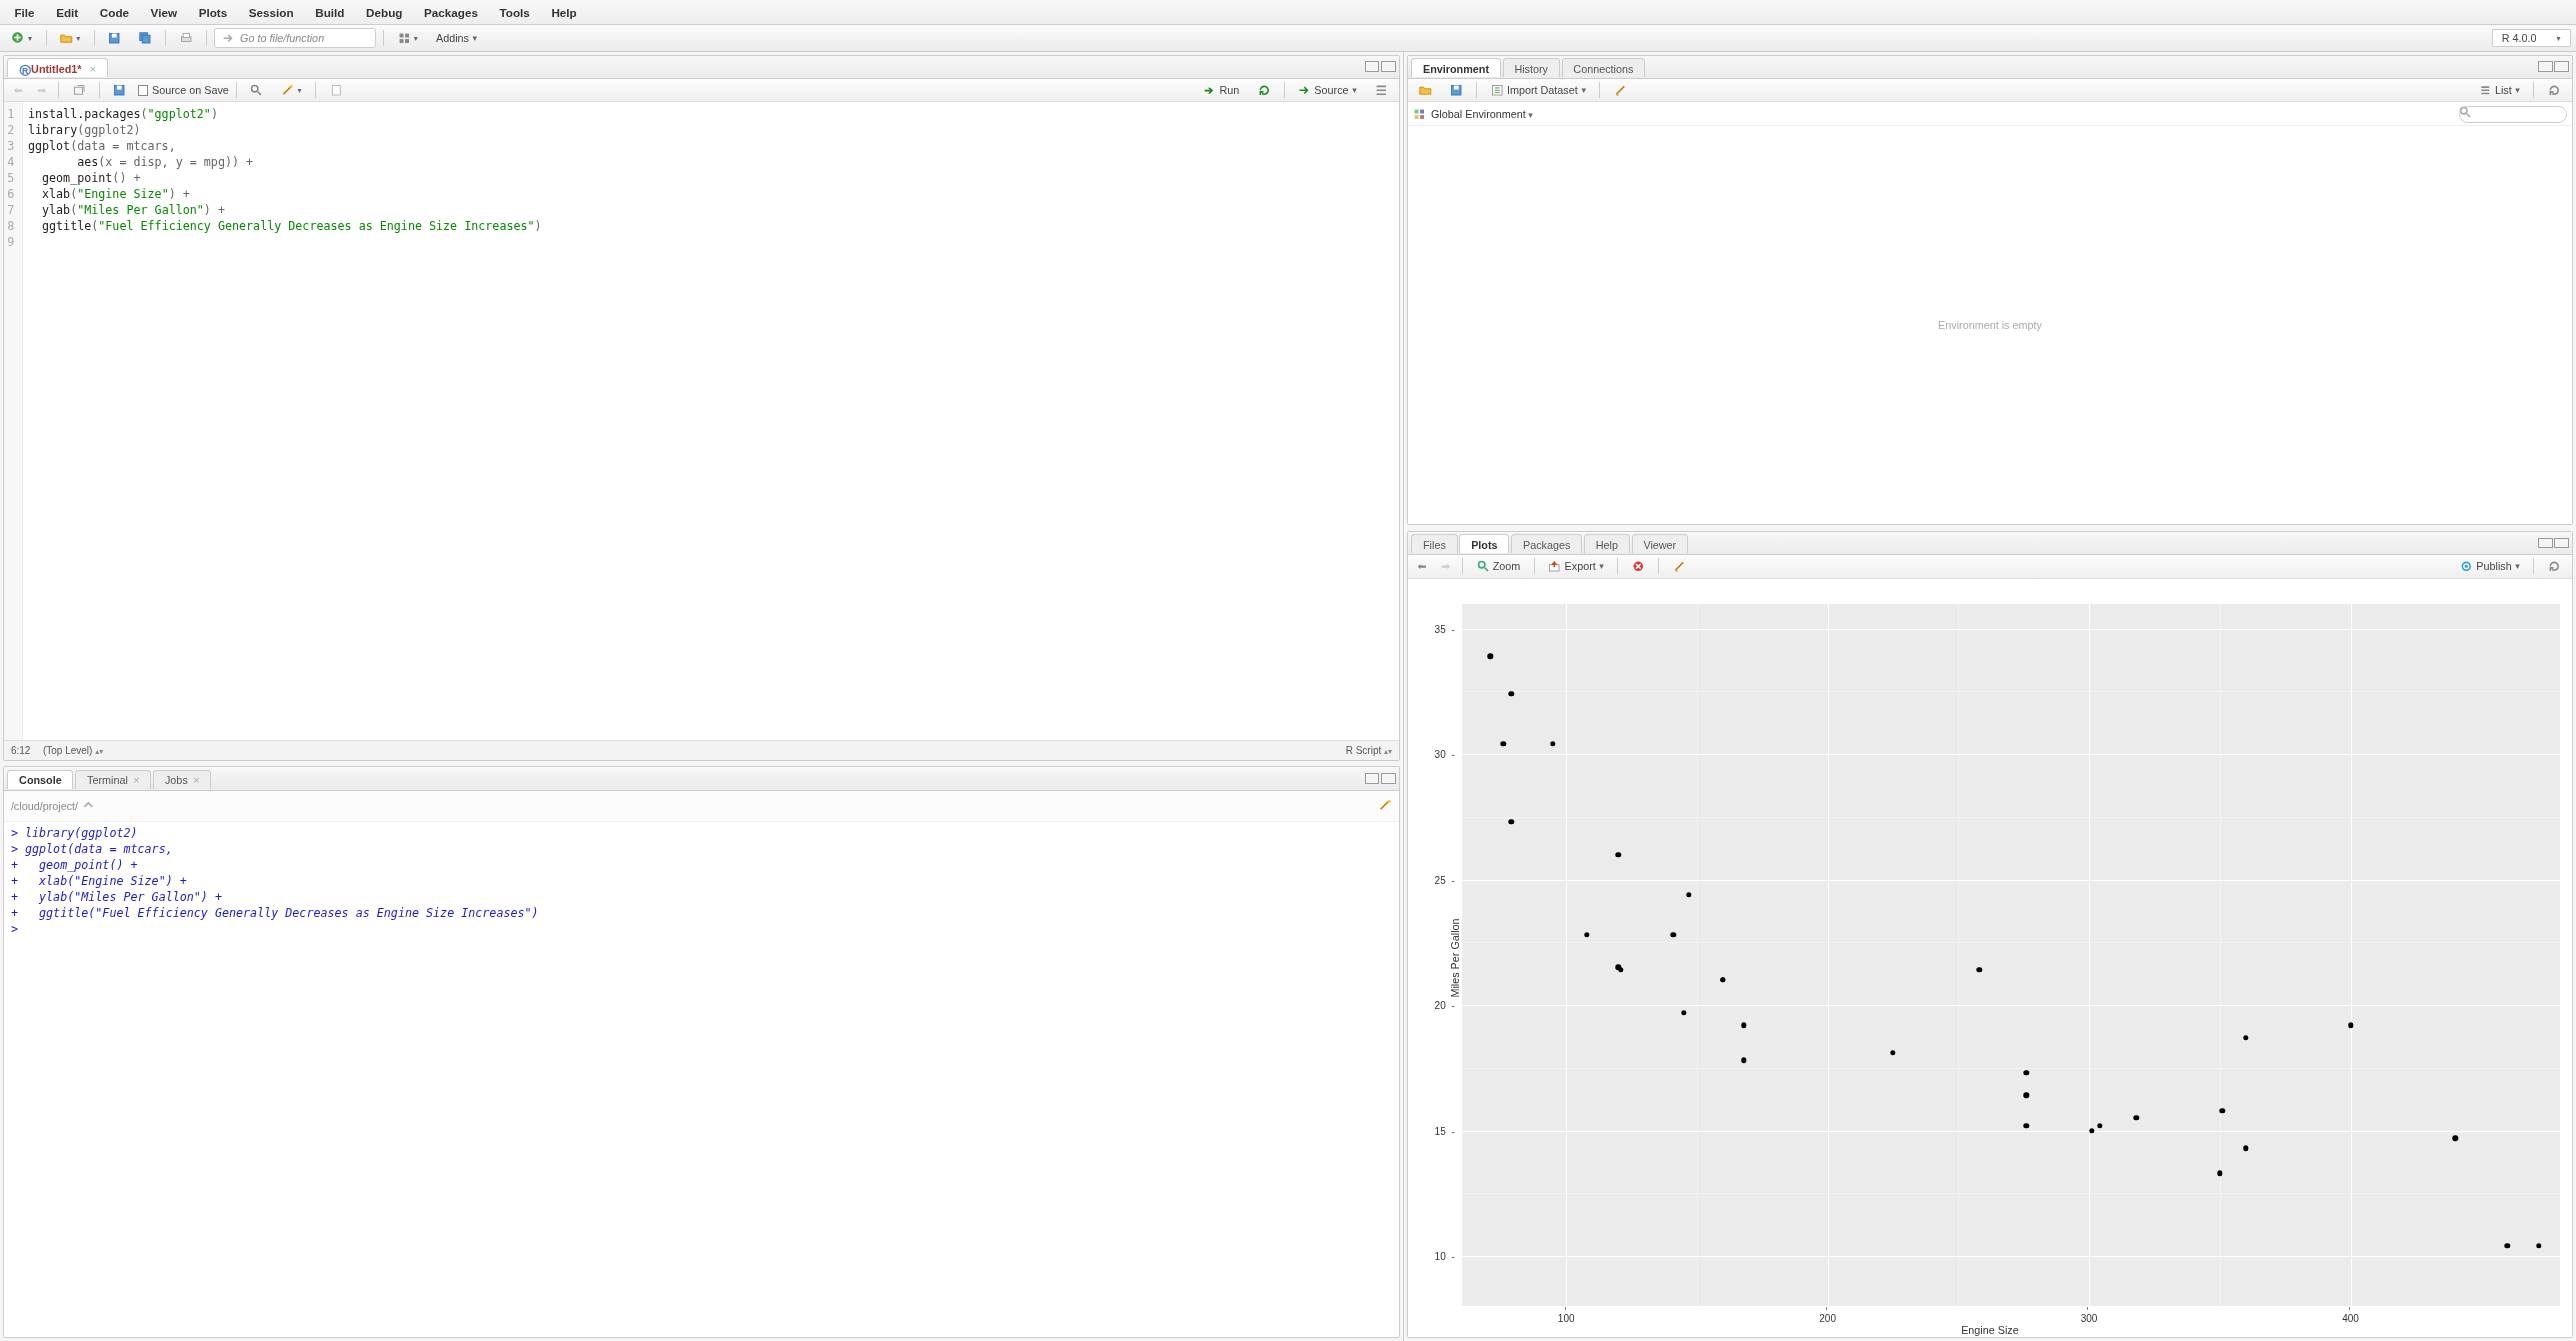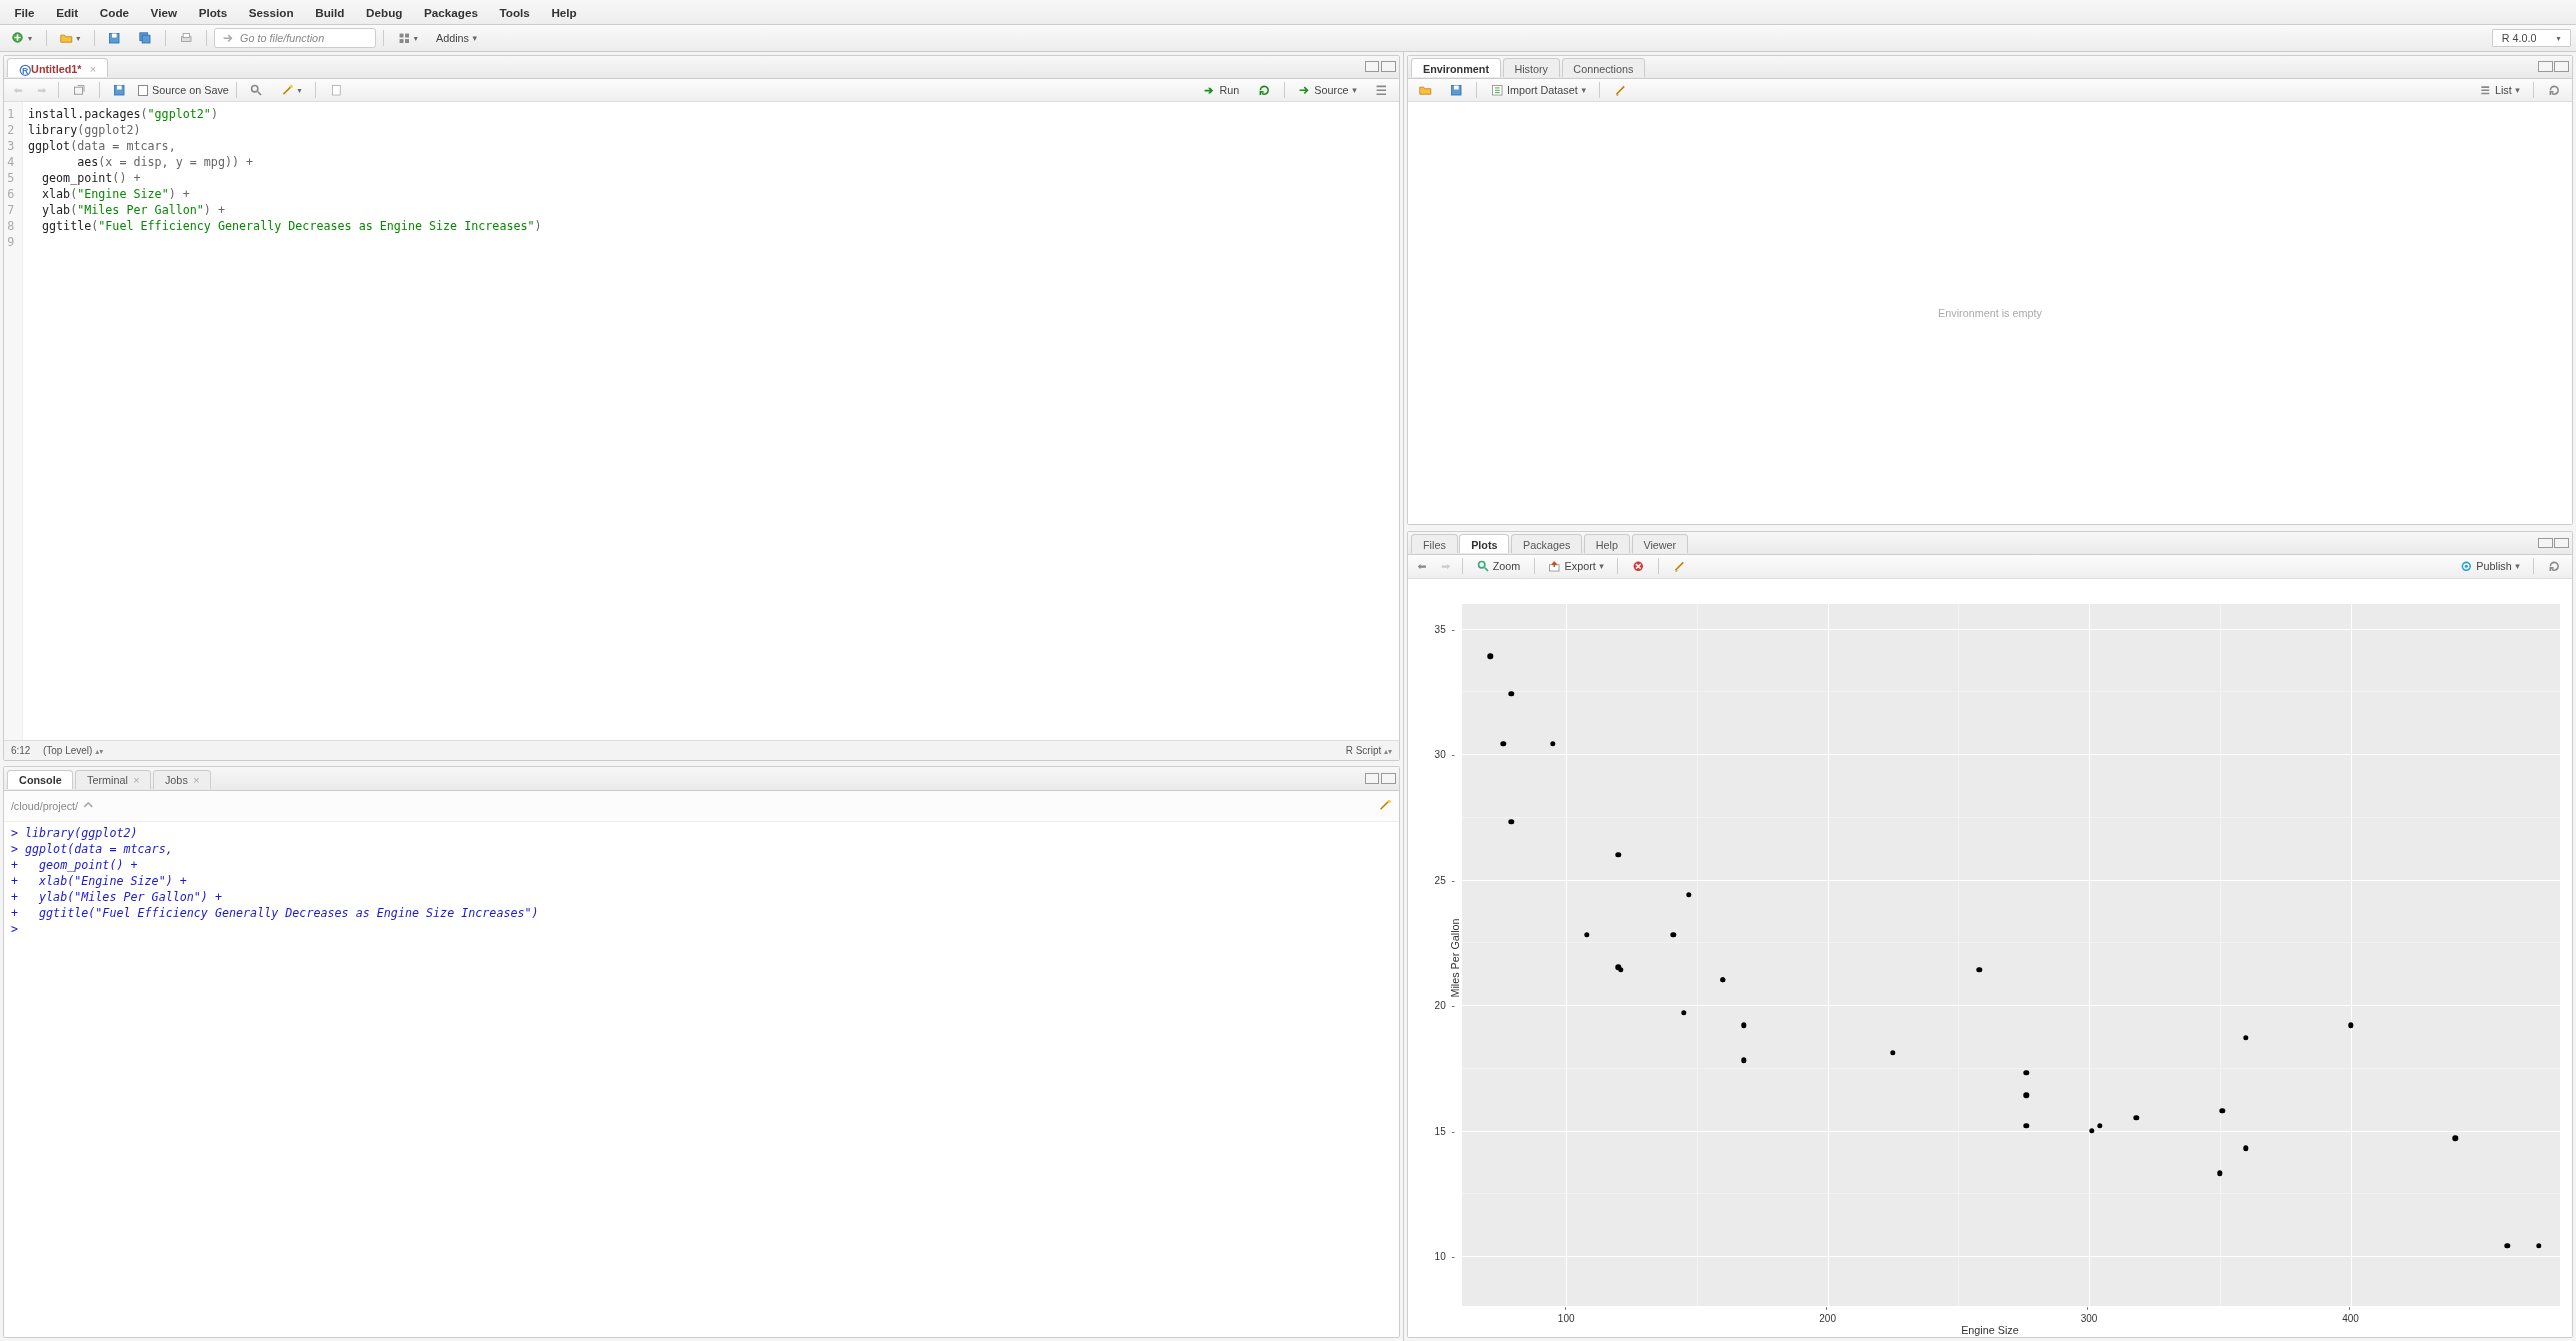--- a/index.html
+++ b/index.html
@@ -400,20 +400,38 @@
         </button>
         <div class="tb-sep"></div>
         <button class="tb-btn">
             <span class="icon">
               <svg viewBox="0 0 16 16">
                 <path d="M3 8a5 5 0 1 1 2 4" fill="none" stroke="#888" stroke-width="2"></path>
                 <path d="M3 14v-4h4" fill="none" stroke="#888" stroke-width="2"></path>
               </svg>
             </span>
           </button>
+      </div>
+      <div class="env-scope-row">
+        <span class="icon">
+            <svg viewBox="0 0 16 16">
+              <rect x="2" y="2" width="5" height="5" fill="#7c7"></rect>
+              <rect x="9" y="2" width="5" height="5" fill="#77c"></rect>
+              <rect x="2" y="9" width="5" height="5" fill="#cc7"></rect>
+              <rect x="9" y="9" width="5" height="5" fill="#c77"></rect>
+            </svg>
+          </span>
+        <span class="dropdown-caret"><span>Global Environment</span></span>
+        <div class="search">
+          <span class="icon" style="position:relative; left:16px; top:0.9px;"><svg viewBox="0 0 16 16">
+                <circle cx="6" cy="6" r="4" fill="none" stroke="#aaa" stroke-width="2"></circle>
+                <path d="M10 10l4 4" stroke="#aaa" stroke-width="2"></path>
+              </svg></span>
+          <input type="text" placeholder="" style="">
+        </div>
       </div>
       <div class="env-body">
         <div class="env-empty">Environment is empty</div>
       </div>
     </div>
 
     <div class="pane" style="flex:1.1;">
       <div class="pane-tabs" id="plots-tabs">
         <div class="tab inactive">Files</div>
           <div class="tab">Plots</div>

